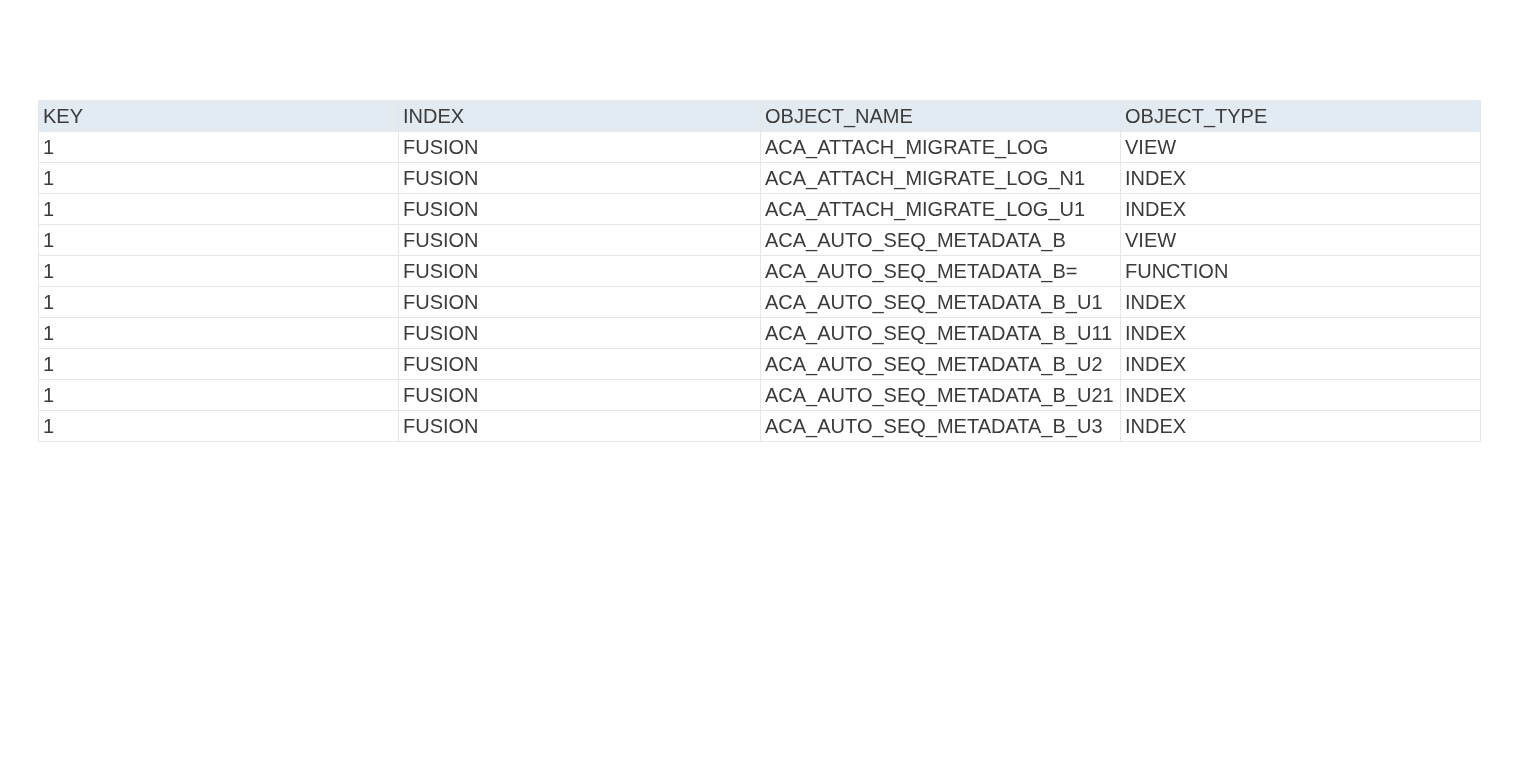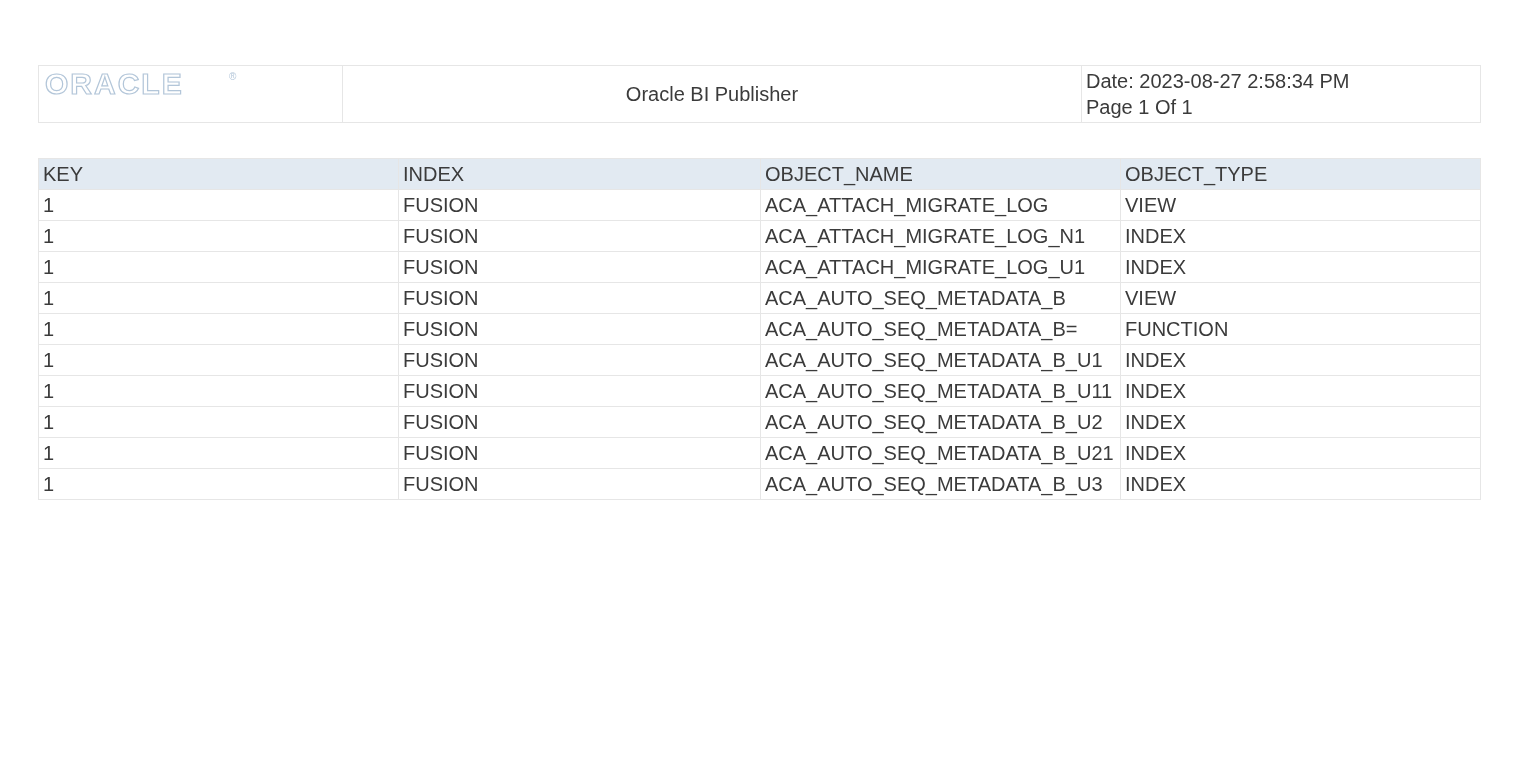--- a/index.html
+++ b/index.html
@@ -87,41 +87,20 @@
   .col-key    { width: 360px; }
   .col-owner  { width: 362px; }
   .col-name   { width: 360px; }
   .col-type   { width: 360px; }
 </style>
 </head>
 <body>
 
 <div class="page">
 
-  <table class="header-table">
-    <tbody>
-        <tr>
-      <td class="logo-cell">
-        <span class="oracle-logo">
-          <svg width="200" height="30" viewBox="0 0 200 30">
-            <text x="0" y="24">ORACLE</text>
-            <text x="184" y="10" class="reg">®</text>
-          </svg>
-        </span>
-      </td>
-      <td class="title-cell">
-        <span>Oracle BI Publisher</span>
-      </td>
-      <td class="meta-cell">
-        <div>Date: 2023-08-27 2:58:34 PM</div>
-        <div>Page 1 Of 1</div>
-      </td>
-    </tr>
-  </tbody>
-    </table>
 
   <table class="data-table">
     <colgroup>
       <col class="col-key">
       <col class="col-owner">
       <col class="col-name">
       <col class="col-type">
     </colgroup>
     <thead>
       <tr>

